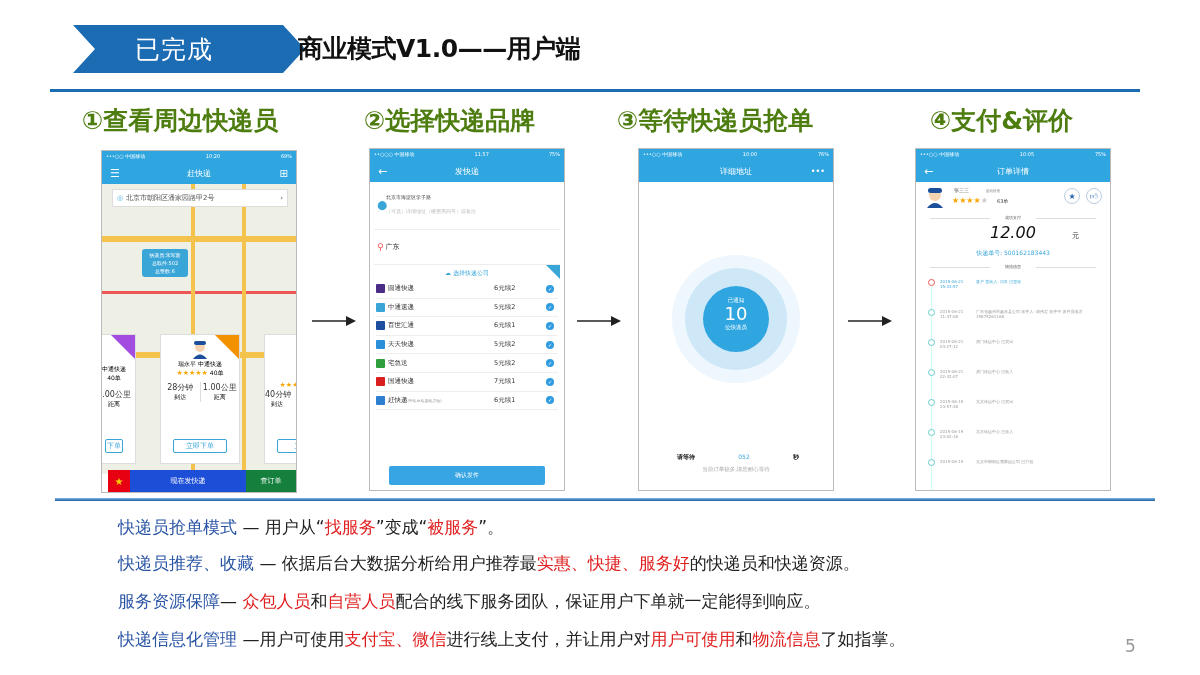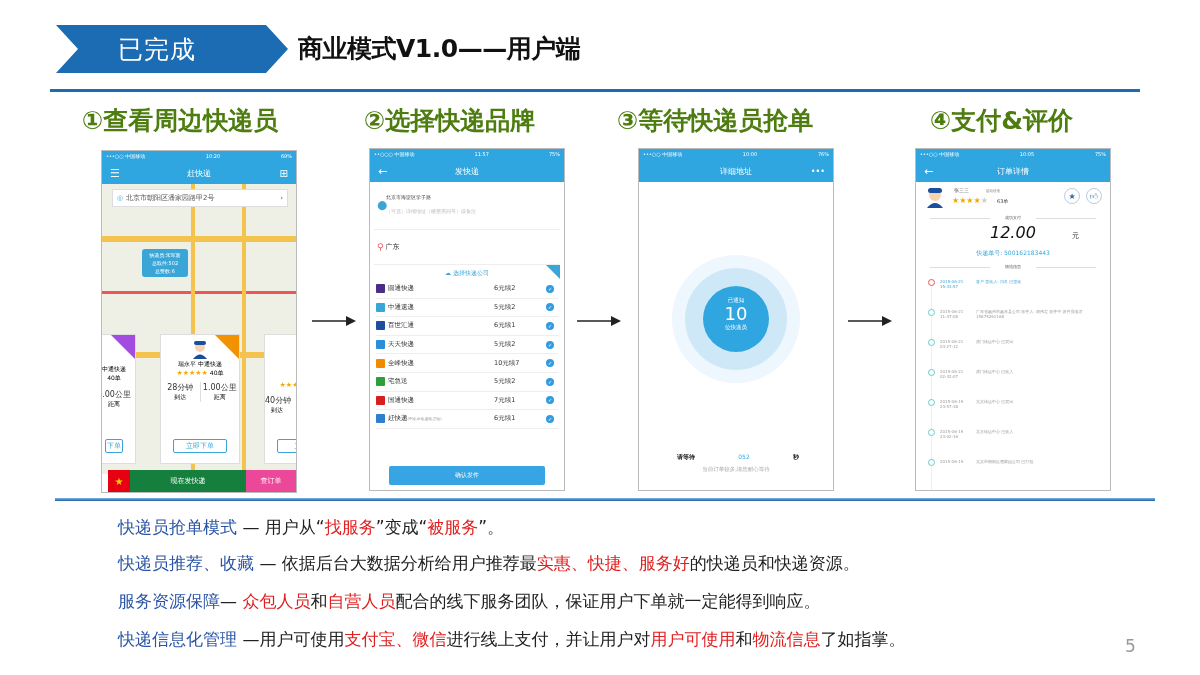--- a/index.html
+++ b/index.html
@@ -1,17 +1,17 @@
 <!DOCTYPE html>
 <html><head>
 <meta charset="utf-8">
 <style>
   * { box-sizing: border-box; margin: 0; padding: 0; }
   body { width: 1200px; height: 675px; background: #fff; font-family: "DejaVu Sans", "Liberation Sans", sans-serif; position: relative; overflow: hidden; }
-  .banner { position: absolute; left: 56px; top: 25px; width: 232px; height: 32px; }
+  .banner { position: absolute; left: 73px; top: 25px; width: 232px; height: 32px; }
   .banner svg { position: absolute; left: 0; top: 0; }
   .banner-label { position: absolute; left: 62px; top: 8px; font-size: 25px; color: #fff; letter-spacing: 1px; }
   .title { position: absolute; left: 298px; top: 32px; font-size: 25px; font-weight: bold; color: #111; letter-spacing: -0.5px; }
   .top-rule { position: absolute; left: 50px; top: 89px; width: 1090px; height: 3px; background: #1c6cb4; }
   .step-title { position: absolute; top: 104px; font-size: 25px; color: #4d7c0f; font-weight: bold; }
   .phone { position: absolute; top: 148px; width: 196px; height: 343px; border: 1px solid #bbb; background: #fff; overflow: hidden; }
   .statusbar { height: 11px; background: #2fa6e0; color: #fff; font-size: 5px; display: flex; justify-content: space-between; padding: 2px 4px; }
   .navbar { height: 22px; background: #2fa6e0; color: #fff; font-size: 8px; display: flex; align-items: center; justify-content: center; position: relative; }
   .navbar .left { position: absolute; left: 8px; font-size: 11px; }
   .navbar .right { position: absolute; right: 8px; font-size: 10px; }
@@ -32,22 +32,22 @@
       #eef0e6; }
   .addr-bar { position: absolute; left: 10px; top: 38px; width: 176px; height: 18px; background: #fff; border: 1px solid #ddd; font-size: 7px; color: #555; display: flex; align-items: center; padding-left: 4px; gap: 3px; }
   .addr-bar .chev { margin-left: auto; margin-right: 4px; }
   .map-bubble { position: absolute; left: 40px; top: 98px; width: 46px; height: 28px; background: #3aa6d8; color: #fff; font-size: 5px; border-radius: 3px; padding: 2px; line-height: 8px; text-align: center; }
   .courier-card { position: absolute; top: 183px; height: 130px; background: #fff; border: 1px solid #ddd; font-size: 6px; text-align: center; }
   .courier-card .dist { font-size: 8px; color: #333; }
   .card-btn { position: absolute; left: 12px; right: 12px; bottom: 10px; height: 14px; border: 1px solid #3aa6d8; color: #3aa6d8; font-size: 7px; line-height: 12px; border-radius: 2px; }
   .stars { color: #f7a600; font-size: 7px; letter-spacing: 0; }
   .bottom-actions { position: absolute; left: 6px; right: 0; bottom: 0; height: 22px; display: flex; font-size: 7px; color: #fff; }
   .fav-btn { width: 22px; background: #e60012; display:flex;align-items:center;justify-content:center; color:#f7d000; font-size:10px;}
-  .send-btn { flex: 1; background: #15803d; display:flex;align-items:center;justify-content:center;text-align:right; }
-  .orders-btn { width: 50px; background: #ec4899; display:flex;align-items:center;justify-content:center; }
+  .send-btn { flex: 1; background: #1d4ed8; display:flex;align-items:center;justify-content:center;text-align:right; }
+  .orders-btn { width: 50px; background: #15803d; display:flex;align-items:center;justify-content:center; }
   
   .sender-box { margin: 4px 4px 0; border-bottom: 1px solid #eee; height: 44px; position: relative; font-size: 5px; color: #444; padding: 8px 0 0 12px; }
   .sender-box .ph { color: #bbb; margin-top: 8px; }
   .pin { position: absolute; left: 3px; top: 14px; font-size: 9px; }
   .recv-box { margin: 0 4px; height: 34px; font-size: 7px; color: #333; display:flex; align-items:center; gap:2px; padding-left: 3px; }
   .choose-hdr { margin: 0 4px; height: 16px; font-size: 6px; color: #3aa6d8; text-align: center; line-height: 16px; position: relative; border-top: 1px solid #eee; }
   .choose-hdr .corner { position: absolute; right: 0; top: 0; width: 0; height: 0; border-left: 14px solid transparent; border-top: 14px solid #3aa6d8; }
   .brand-row { margin: 0 6px; height: 18.6px; border-bottom: 1px solid #eee; display: flex; align-items: center; font-size: 6.5px; color: #333; }
   .brand-icon { width: 9px; height: 9px; border-radius: 1px; margin-right: 3px; }
   .brand-name { width: 106px; }
@@ -154,21 +154,21 @@
       <div style="flex:1;">
         <div class="dist">1.00公里</div>
         <div>距离</div>
       </div>
     </div>
     <div class="card-btn">立即下单</div>
   </div>
 
   <div class="courier-card" style="left:162px; width:50px;">
     <div style="margin-top:46px;"><span class="stars">★★★</span></div>
-    <div class="dist" style="margin-top:6px;text-align:left;padding-left:0;">40分钟</div>
+    <div class="dist" style="margin-top:0;text-align:left;padding-left:0;">40分钟</div>
     <div style="text-align:left;padding-left:6px;">到达</div>
     <div class="card-btn" style="right:-6px">立</div>
   </div>
   <div class="bottom-actions">
     <div class="fav-btn">
         <span>★</span>
       </div>
     <div class="send-btn">现在发快递</div>
     <div class="orders-btn">查订单</div>
   </div>
@@ -218,26 +218,20 @@
       <div class="brand-row">
         <span class="brand-icon" style="background:#1d4ea0"></span>
         <span class="brand-name"><span>百世汇通</span></span>
         <span class="brand-price">6元续1</span>
         <span class="check">✓</span>
       </div>
       <div class="brand-row">
         <span class="brand-icon" style="background:#2a8fd8"></span>
         <span class="brand-name"><span>天天快递</span></span>
         <span class="brand-price">5元续2</span>
-        <span class="check">✓</span>
-      </div>
-      <div class="brand-row">
-        <span class="brand-icon" style="background:#f08a00"></span>
-        <span class="brand-name"><span>全峰快递</span></span>
-        <span class="brand-price">10元续7</span>
         <span class="check">✓</span>
       </div>
       <div class="brand-row">
         <span class="brand-icon" style="background:#2e9e3a"></span>
         <span class="brand-name"><span>宅急送</span></span>
         <span class="brand-price">5元续2</span>
         <span class="check">✓</span>
       </div>
       <div class="brand-row">
         <span class="brand-icon" style="background:#d81e1e"></span>

